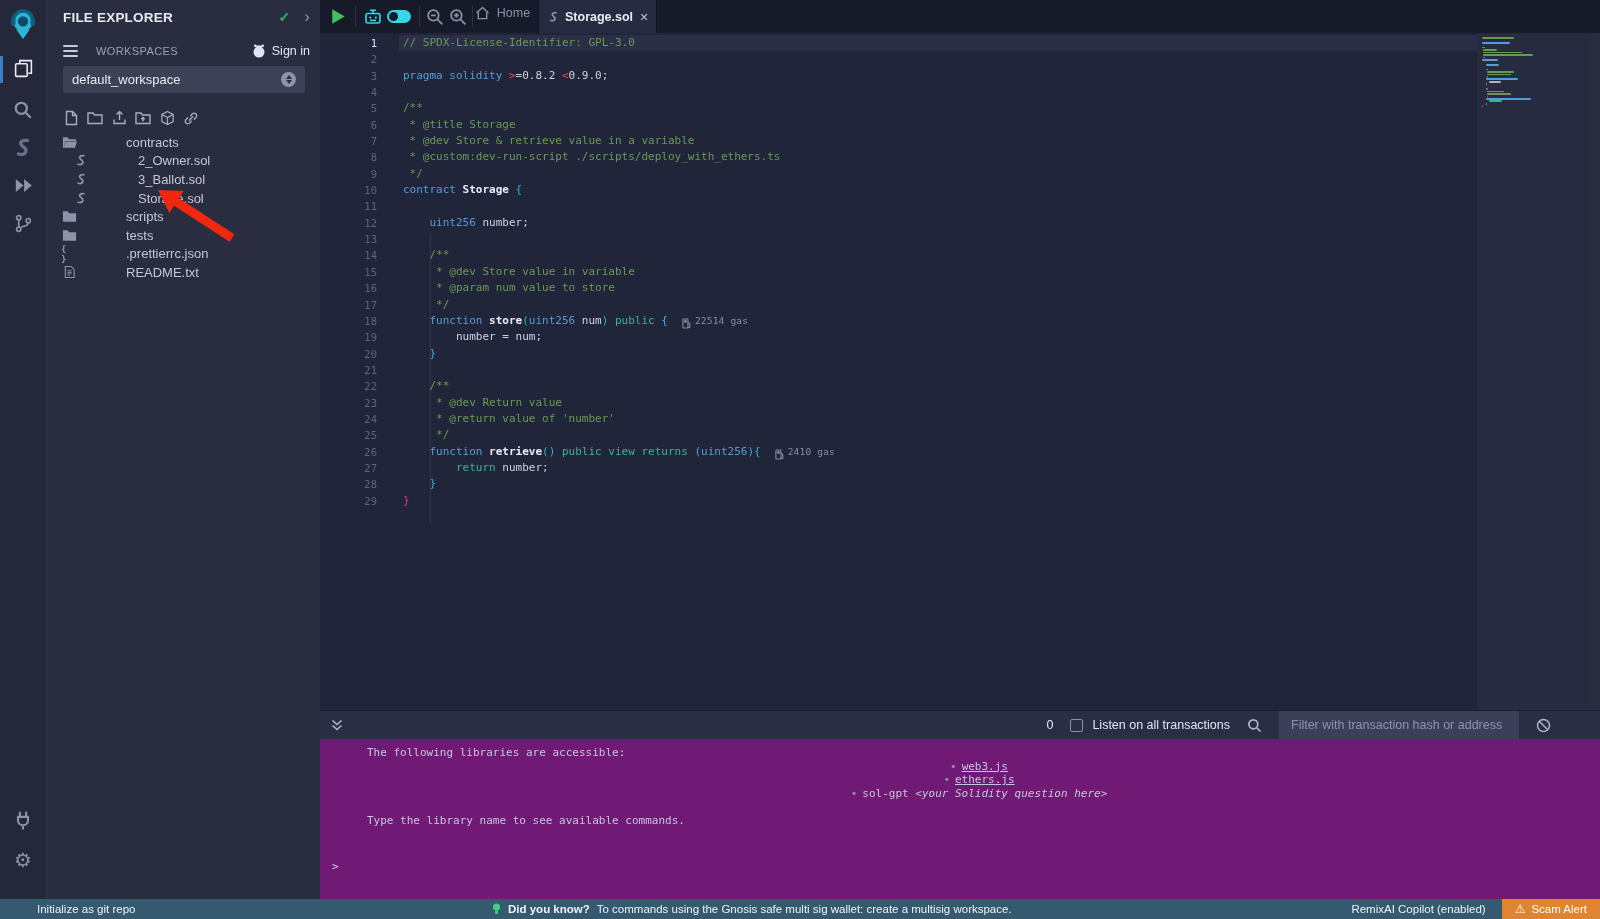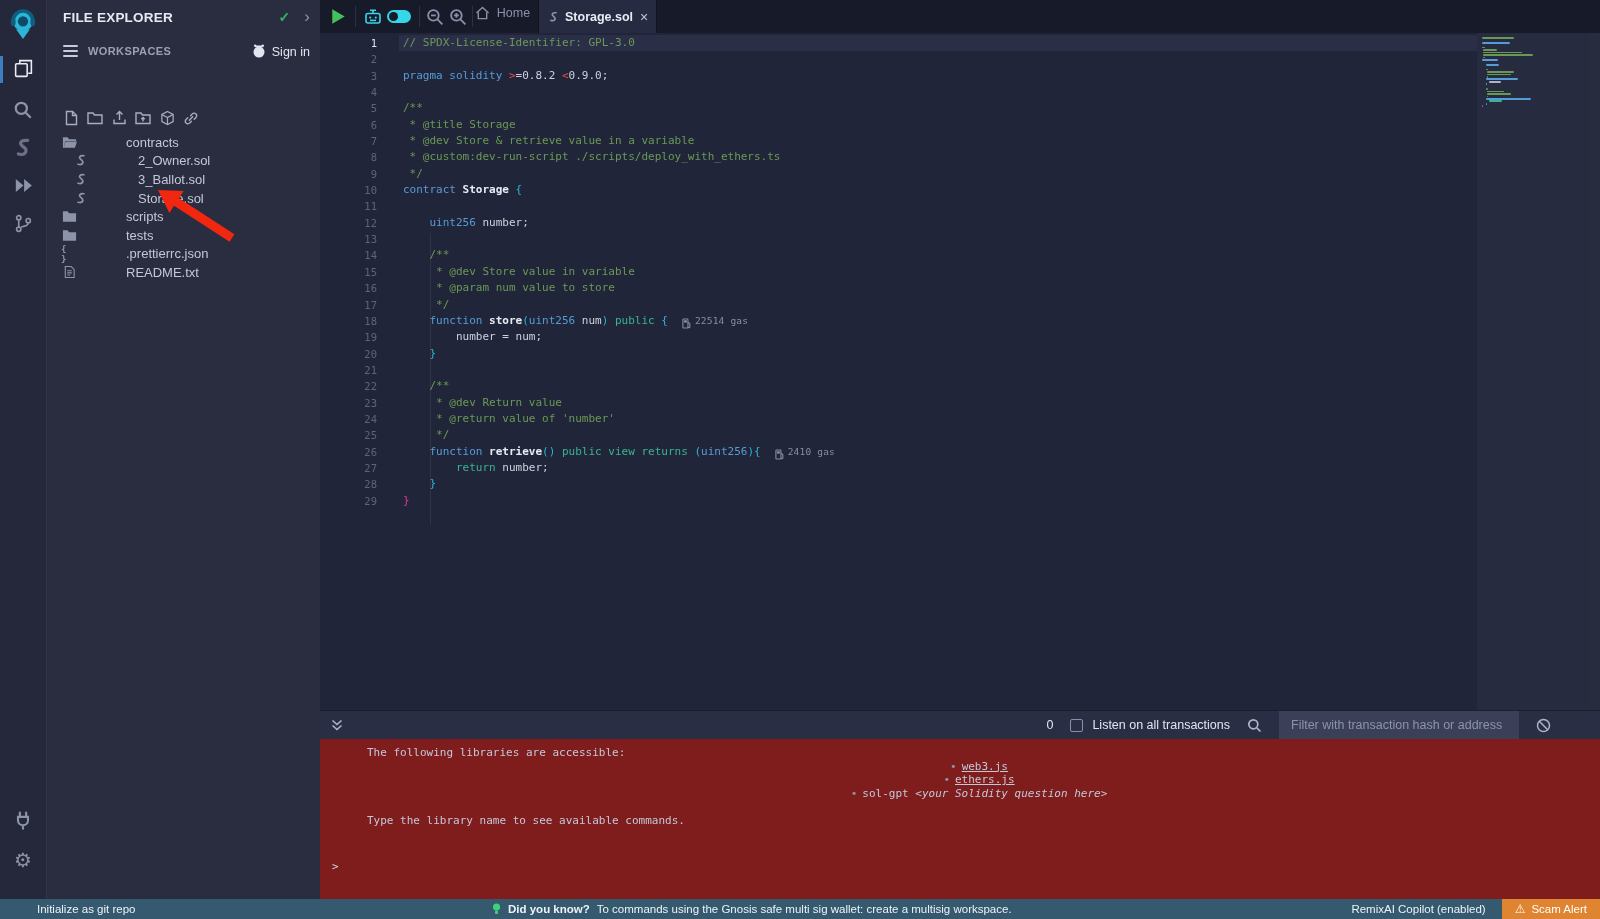--- a/index.html
+++ b/index.html
@@ -13,22 +13,22 @@
   .ab-indicator{position:absolute;left:0;top:56px;width:3px;height:27px;background:#3c7ebf;}
 
   
   .side-panel{position:absolute;left:47px;top:0;width:273px;height:899px;background:#2a2d40;color:#c3c7d6;}
   .sp-header{position:absolute;top:9px;left:16px;right:10px;display:flex;align-items:center;}
   .sp-title{font-size:13.5px;font-weight:bold;color:#e6e9f2;letter-spacing:.2px;}
   .sp-check{margin-left:auto;color:var(--check-green,#27b768);font-size:14px;font-weight:bold;}
   .sp-chev{margin-left:14px;color:#8d93a8;font-size:17px;line-height:10px;}
   .sp-workspaces{position:absolute;top:42px;left:16px;right:10px;display:flex;align-items:center;}
   .hamburger span{display:block;width:15px;height:2px;background:#c5cbdb;margin:3px 0;border-radius:1px;}
-  .ws-label{margin-left:10px;font-size:11px;color:#9aa0b5;letter-spacing:.4px;font-weight:bold;}
-  .signin{margin-left:auto;display:flex;align-items:flex-end;gap:5px;color:#e2e5ef;font-size:12.5px;cursor:pointer;}
+  .ws-label{margin-left:18px;font-size:11px;color:#9aa0b5;letter-spacing:.4px;font-weight:normal;}
+  .signin{margin-left:auto;display:flex;align-items:center;gap:5px;color:#e2e5ef;font-size:12.5px;cursor:pointer;}
   .ws-select{position:absolute;top:66px;left:16px;width:242px;height:27px;background:#3e4156;border-radius:3px;display:flex;align-items:center;padding:0 9px;box-sizing:border-box;cursor:pointer;}
   .ws-name{font-size:13px;color:#e8eaf2;}
   .ws-caret{margin-left:auto;width:15px;height:15px;border-radius:50%;background:#8d93a8;display:flex;flex-direction:column;align-items:center;justify-content:center;gap:1px;}
   .ws-caret i{display:block;width:0;height:0;border-left:3px solid transparent;border-right:3px solid transparent;}
   .ws-caret i.up{border-bottom:4px solid #2a2d40;}
   .ws-caret i.down{border-top:4px solid #2a2d40;}
   .sp-toolbar{position:absolute;top:109px;left:16px;display:flex;gap:8px;color:#a8adbf;}
   .sp-toolbar .tb{width:16px;height:18px;display:flex;align-items:center;justify-content:center;cursor:pointer;}
   .tree{position:absolute;top:133px;left:0;right:0;}
   .tree-row{height:18.6px;display:flex;align-items:center;font-size:13px;color:#c3c7d6;cursor:pointer;gap:43px;}
@@ -78,21 +78,21 @@
   .th-collapse{margin-left:11px;color:#aeb4c8;cursor:pointer;display:flex;}
   .th-right{margin-left:auto;display:flex;align-items:center;padding-right:49px;gap:17px;}
   .tx-count{color:#e2e5ef;font-size:12.5px;}
   .listen{display:flex;align-items:center;gap:9px;cursor:pointer;}
   .cbx{width:13px;height:13px;border:1px solid #8a90a8;border-radius:2px;background:transparent;box-sizing:border-box;}
   .listen-lbl{color:#e2e5ef;font-size:12.5px;}
   .th-search{color:#aeb4c8;display:flex;cursor:pointer;}
   .filter-input{width:216px;height:29px;background:#3b4058;border:none;outline:none;color:#e2e5ef;font-size:12.5px;padding:0 12px;font-family:"Liberation Sans",sans-serif;}
   .filter-input::placeholder{color:#8b93ad;}
   .th-ban{color:#aeb4c8;display:flex;cursor:pointer;}
-  .terminal-body{position:absolute;top:739px;left:0;width:1280px;height:160px;background:#7f1d1d;color:#c2c8da;font-family:"DejaVu Sans Mono",monospace;font-size:11px;line-height:13.5px;padding-top:7px;box-sizing:border-box;}
+  .terminal-body{position:absolute;top:739px;left:0;width:1280px;height:160px;background:#701a75;color:#c2c8da;font-family:"DejaVu Sans Mono",monospace;font-size:11px;line-height:13.5px;padding-top:7px;box-sizing:border-box;}
   .t-line{padding-left:47px;}
   .t-bullet{padding-left:38px;text-align:center;}
   .t-bullet .dot{color:#8b93ad;margin-right:5px;}
   .t-link{text-decoration:underline;cursor:pointer;}
   .t-italic{font-style:italic;}
   .t-prompt{padding-left:12px;margin-top:33px;color:#d4d9e8;}
 
   
   .status-bar{position:absolute;left:0;top:899px;width:1600px;height:20px;background:var(--statusbar-bg,#35596e);display:flex;align-items:center;color:#eef2f8;font-size:11.5px;}
   .sb-left{padding-left:37px;cursor:pointer;}
@@ -175,20 +175,27 @@
           <span></span>
         </span>
       <span class="ws-label">WORKSPACES</span>
       <span class="signin">
         <svg width="16" height="15" viewBox="0 0 16 16" fill="currentColor">
           <path d="M3.6 3.5L2.4 1.2c1-.9 2.3-.9 3 .3h5.2c.7-1.2 2-1.2 3-.3l-1.2 2.3z"></path>
           <circle cx="8" cy="8.6" r="5.9"></circle>
         </svg>
         <span>Sign in</span>
       </span>
+    </div>
+    <div class="ws-select">
+      <span class="ws-name">default_workspace</span>
+      <span class="ws-caret">
+          <i class="up"></i>
+          <i class="down"></i>
+        </span>
     </div>
     <div class="sp-toolbar">
       <span class="tb">
         <svg width="13" height="16" viewBox="0 0 13 16" fill="none" stroke="currentColor" stroke-width="1.4">
             <path d="M1.5 1.5h6l4 4v9h-10z"></path>
             <path d="M7.5 1.5v4h4"></path>
           </svg>
       </span>
       <span class="tb">
         <svg width="16" height="14" viewBox="0 0 16 14" fill="none" stroke="currentColor" stroke-width="1.4">

